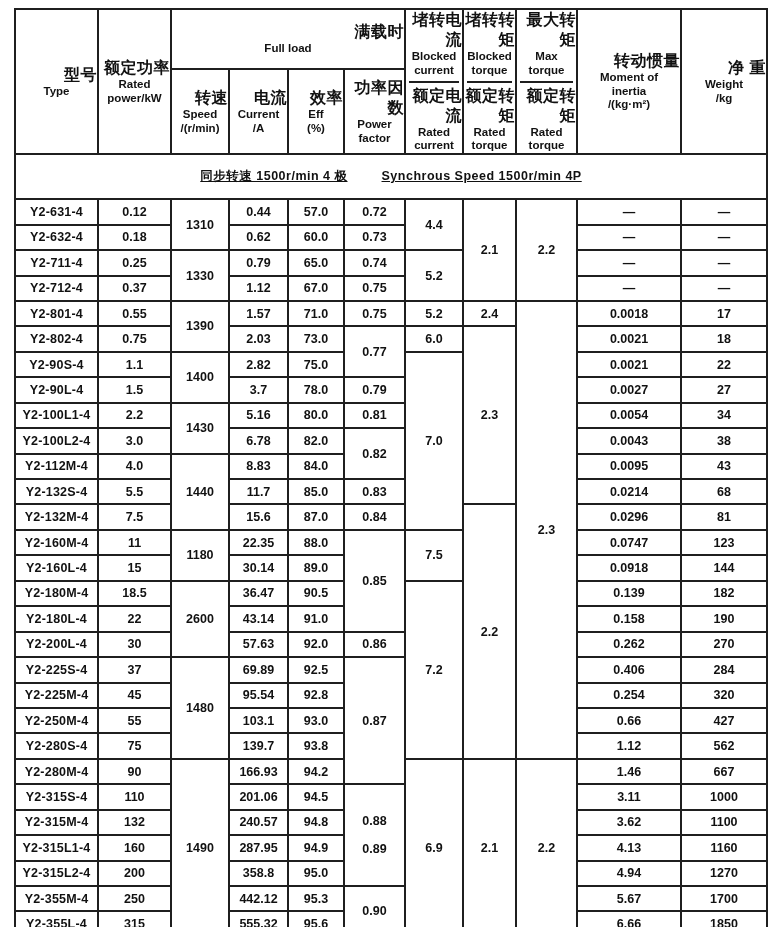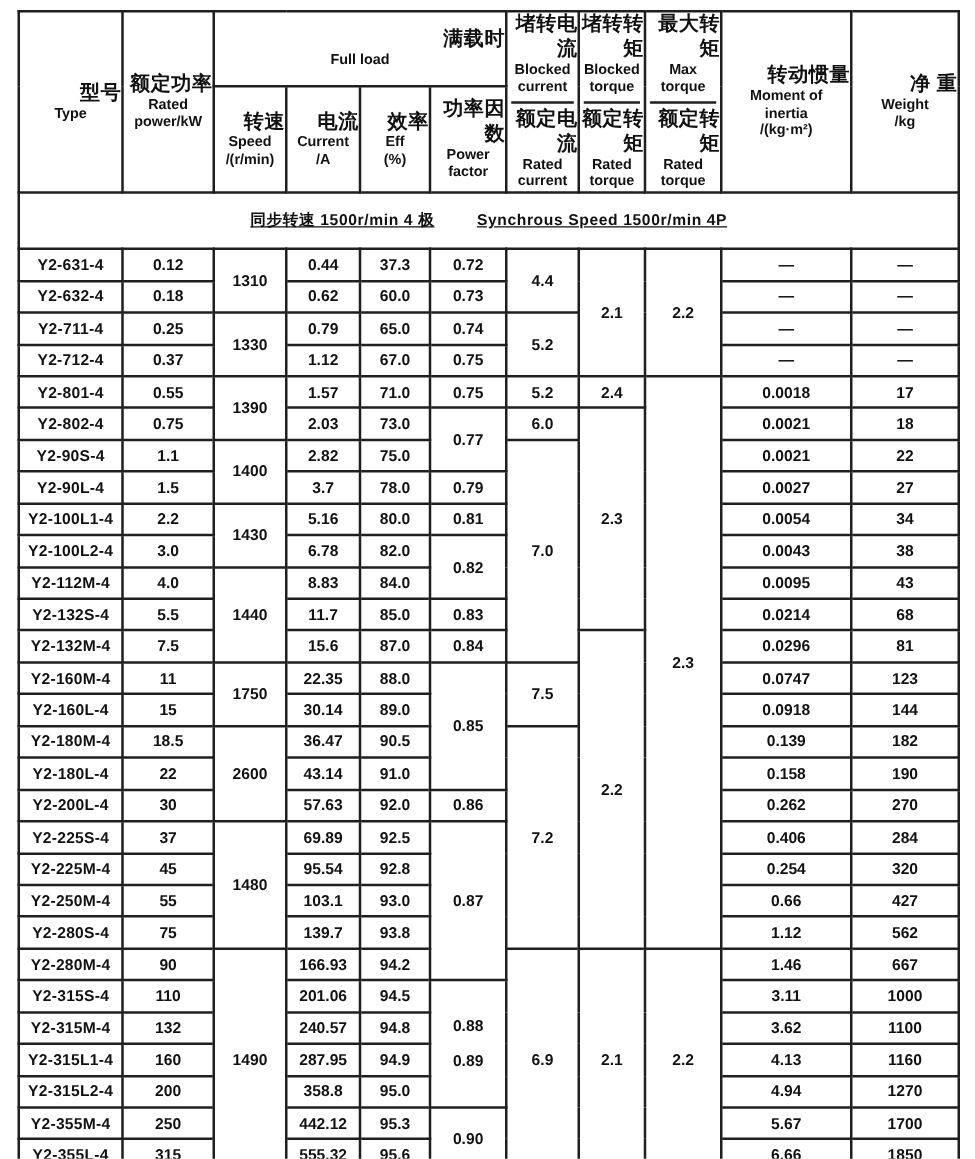--- a/index.html
+++ b/index.html
@@ -132,21 +132,21 @@
     <tr class="subtitle-row">
       <td colspan="11" class="subtitle-cell">
         <span>同步转速 1500r/min 4 极</span><span class="gap"></span><span>Synchrous Speed 1500r/min 4P</span>
       </td>
     </tr>
   <tr>
         <td class="type-col">Y2-631-4</td>
         <td>0.12</td>
         <td rowspan="2">1310</td>
         <td>0.44</td>
-        <td>37.3</td>
+        <td>57.0</td>
         <td>0.72</td>
         <td rowspan="2">4.4</td>
         <td rowspan="4">2.1</td>
         <td rowspan="4">2.2</td>
         <td>—</td>
         <td>—</td>
       </tr>
       <tr>
         <td class="type-col">Y2-632-4</td>
         <td>0.18</td>
@@ -262,21 +262,21 @@
         <td>15.6</td>
         <td>87.0</td>
         <td>0.84</td>
         <td rowspan="10">2.2</td>
         <td>0.0296</td>
         <td>81</td>
       </tr>
       <tr>
         <td class="type-col">Y2-160M-4</td>
         <td>11</td>
-        <td rowspan="2">1750</td>
+        <td rowspan="2">1180</td>
         <td>22.35</td>
         <td>88.0</td>
         <td rowspan="4">0.85</td>
         <td rowspan="2">7.5</td>
         <td>0.0747</td>
         <td>123</td>
       </tr>
       <tr>
         <td class="type-col">Y2-160L-4</td>
         <td>15</td>

